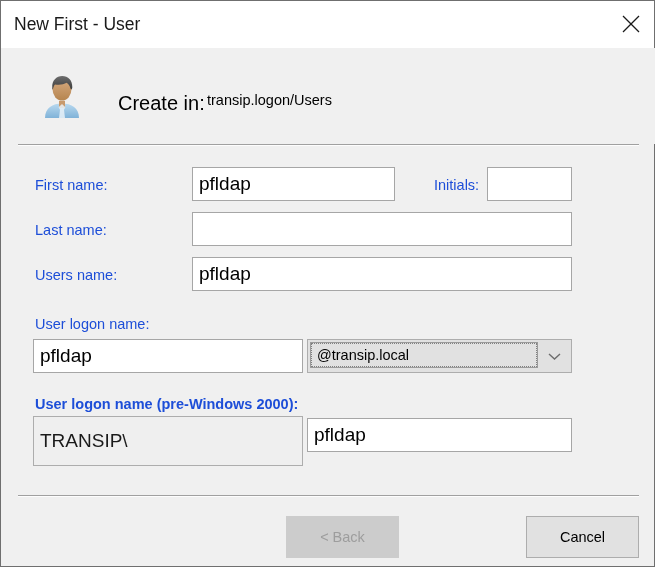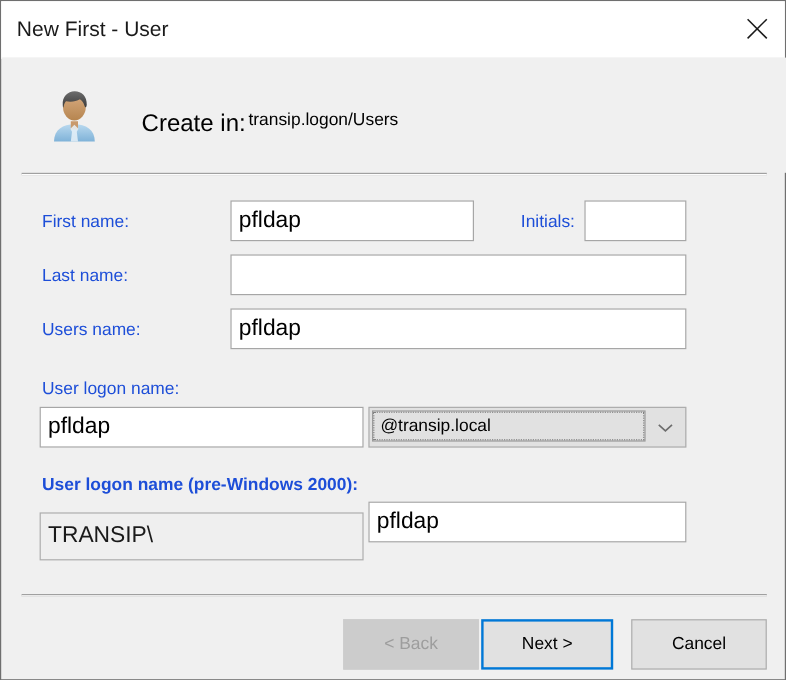--- a/index.html
+++ b/index.html
@@ -254,23 +254,22 @@
     <div class="combo" style="left:305px; top:194px; width:265px; height:34px;">
       <div class="combo-inner">@transip.local</div>
       <div class="combo-arrow">
         <svg width="13" height="9" viewBox="0 0 13 9">
           <polyline points="1,2 6.5,7 12,2" fill="none" stroke="#6d6d6d" stroke-width="1.4"></polyline>
         </svg>
       </div>
     </div>
 
     <div class="lbl" style="left:33px; top:251px;font-weight:bold;">User logon name (pre-Windows 2000):</div>
-    <input class="field disabled" style="left: 31px; top: 282px; width: 270px; height: 40px;" readonly="" value="TRANSIP\">
+    <input class="field disabled" style="left: 31px; top: 271px; width: 270px; height: 50px;" readonly="" value="TRANSIP\">
     <input class="field" style="left: 305px; top: 273px; width: 265px; height: 34px;" value="pfldap">
   </div>
 
   <div class="sep sep-bottom"></div>
 
   <button class="btn disabled" style="left:285px; top:515px; width:113px;">&lt; Back</button>
-  <button class="btn default" style="left:400px; top:515px; width:110px;">Next &gt;</button>
   <button class="btn" style="left:525px; top:515px; width:113px;">Cancel</button>
 
 </div>
 
 </body></html>

